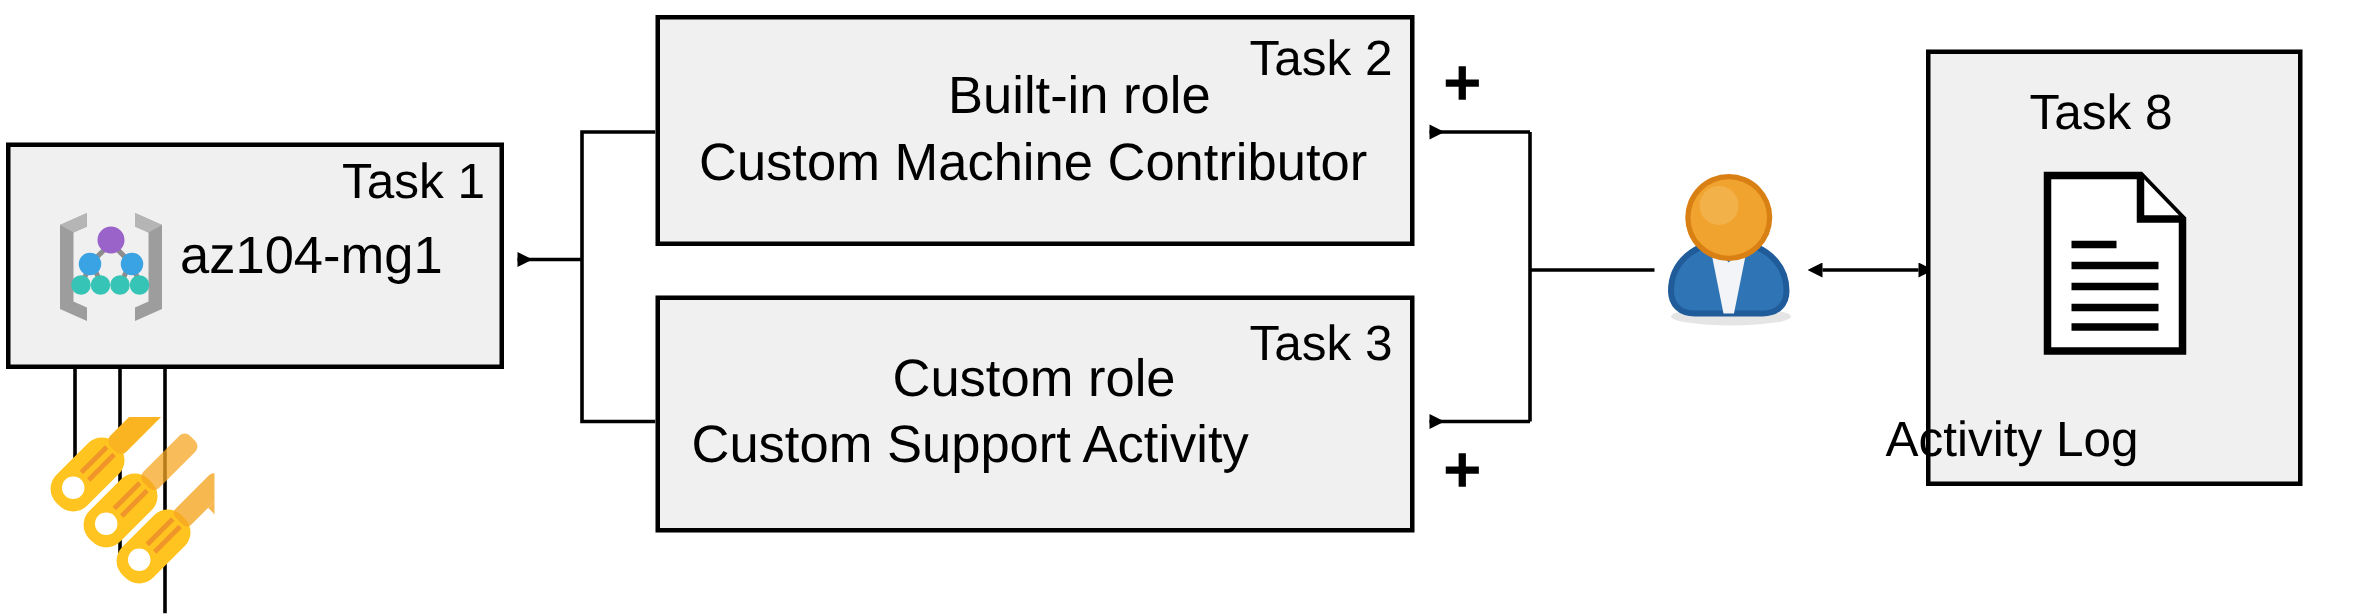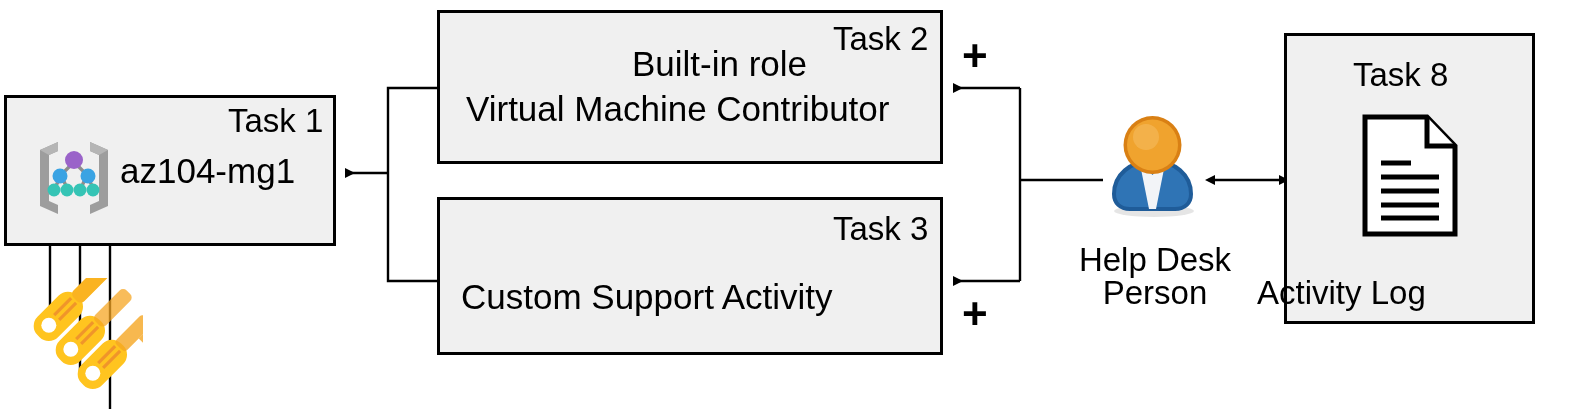--- a/index.html
+++ b/index.html
@@ -218,46 +218,43 @@
           <rect x="80" y="81" width="24" height="3.2" fill="#f0952a"></rect>
           <rect x="80" y="88" width="24" height="3.2" fill="#f0952a"></rect>
         </g>
       </g>
     </svg>
   </div>
 
   <div class="box" id="box-task2"></div>
   <span class="txt task-tag" id="task2-tag">Task 2</span>
   <span class="txt body-line" id="task2-line1">Built-in role</span>
-  <span class="txt body-line" id="task2-line2">Virtual Machine Contributor</span>
+  <span class="txt body-line" id="task2-line2">Custom Machine Contributor</span>
 
   <div class="box" id="box-task3"></div>
   <span class="txt task-tag" id="task3-tag">Task 3</span>
+  <span class="txt body-line" id="task3-line1">Custom role</span>
   <span class="txt body-line" id="task3-line2">Custom Support Activity</span>
 
   <span class="plus" id="plus-top">+</span>
   <span class="plus" id="plus-bottom">+</span>
 
   <div id="person-icon">
     <svg viewBox="0 0 95 105" width="95" height="105">
       <ellipse cx="49" cy="98" rx="40" ry="6" fill="#000000" opacity="0.10"></ellipse>
 
       <path d="M47.5,48 C70,48 86,62 86,81 C86,90 80,96 70,96 L25,96 C15,96 9,90 9,81 C9,62 25,48 47.5,48 z" fill="#2f74b5"></path>
       <path d="M47.5,48 C70,48 86,62 86,81 C86,90 80,96 70,96 L25,96 C15,96 9,90 9,81 C9,62 25,48 47.5,48 z" fill="none" stroke="#1f5c99" stroke-width="4"></path>
 
       <path d="M36,50 L47.5,62 L59,50 L59,56 L51,96 L44,96 L36,56 z" fill="#f2f4f7"></path>
 
       <circle cx="47.5" cy="32" r="29" fill="#d98014"></circle>
       <circle cx="47.5" cy="32" r="25.5" fill="#f0a32e"></circle>
       <circle cx="41" cy="24" r="13" fill="#f6be63" opacity="0.55"></circle>
     </svg>
-  </div>
-  <div class="txt caption" id="person-caption">
-    <span class="cap-line">Help Desk</span>
-    <span class="cap-line">Person</span>
   </div>
 
   <div class="box" id="box-task4"></div>
   <span class="txt task-tag" id="task4-tag">Task 8</span>
   <div id="doc-icon">
     <svg viewBox="0 0 98 125" width="98" height="125">
       <path d="M4,4 L66,4 L94,33 L94,121 L4,121 z" fill="#ffffff" stroke="#000000" stroke-width="5" stroke-linejoin="miter"></path>
       <path d="M66,4 L66,33 L94,33" fill="#ffffff" stroke="#000000" stroke-width="5"></path>
       <g stroke="#000000" stroke-width="5">
         <line x1="20" y1="50" x2="50" y2="50"></line>

